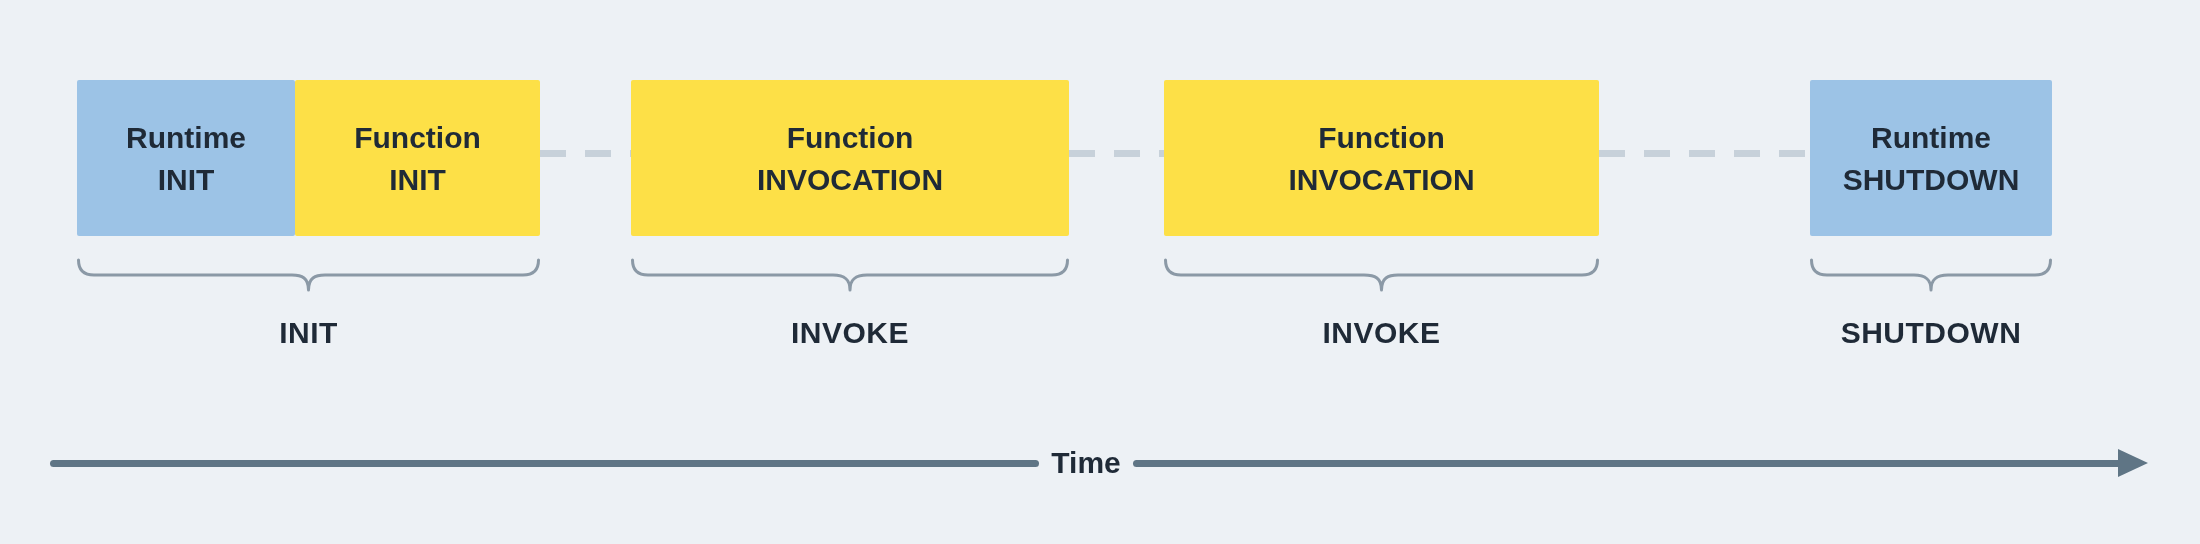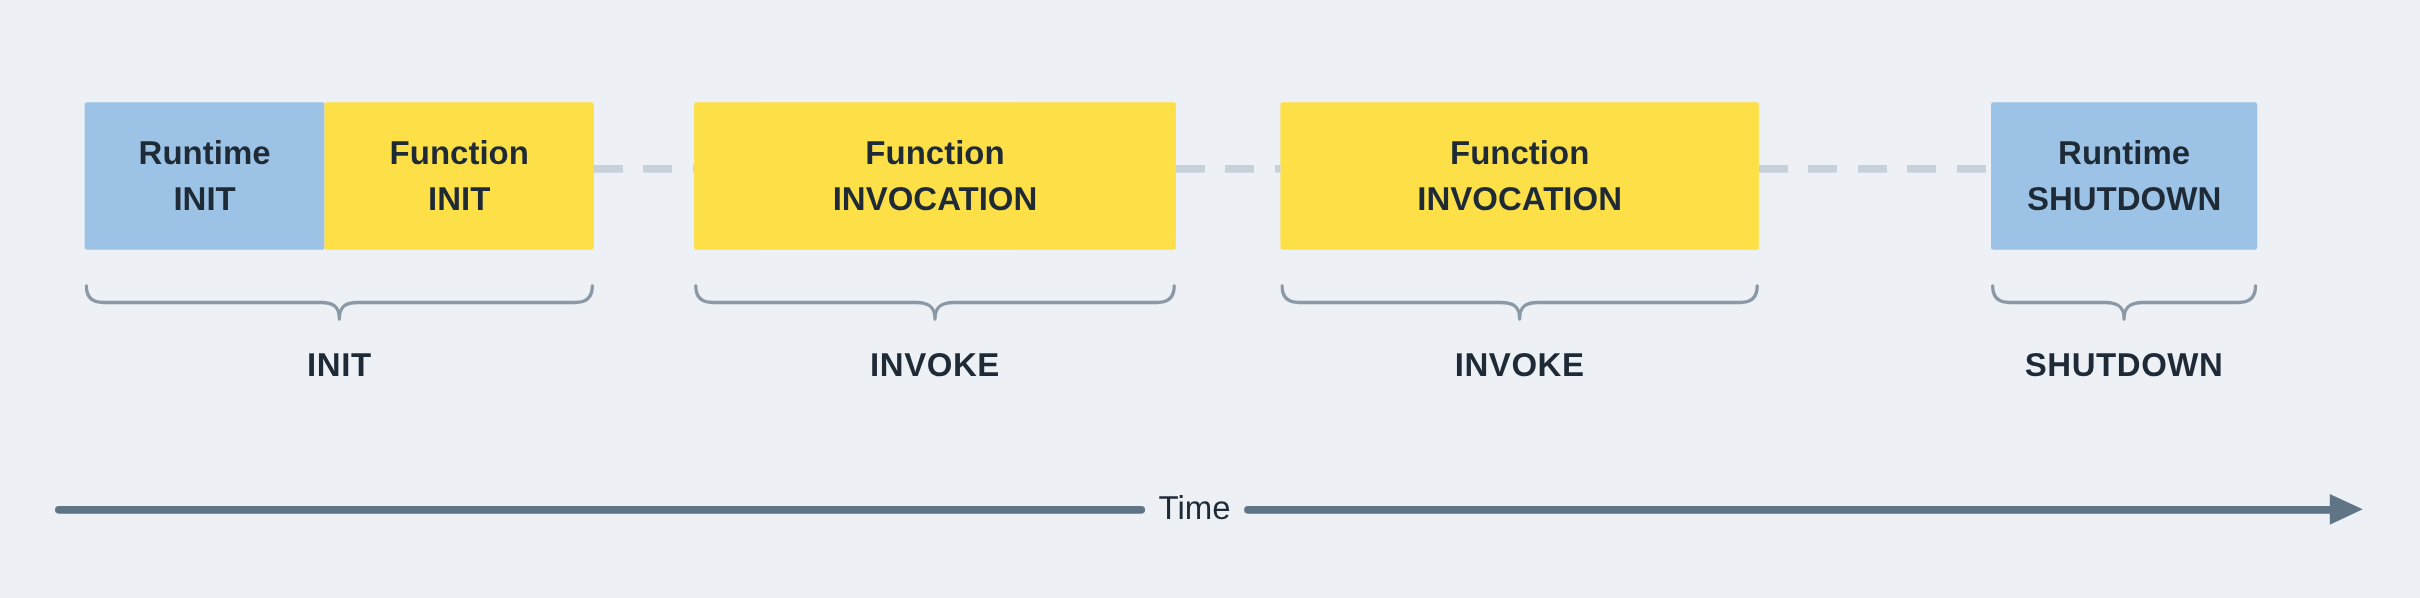--- a/index.html
+++ b/index.html
@@ -4,21 +4,21 @@
 <style>
   html,body{margin:0;padding:0;background:#edf1f5;}
   .canvas{
     position:relative;
     width:2200px;height:544px;
     background:#edf1f5;
     font-family:"Liberation Sans",sans-serif;
     overflow:hidden;
   }
   .box{
-    position:absolute;top:93px;height:134px;
+    position:absolute;top:80px;height:156px;
     display:flex;flex-direction:column;justify-content:center;align-items:center;
     gap:9px;border-radius:2px;
     color:#1f2a37;font-size:30px;font-weight:600;line-height:1.1;
   }
   .box.blue{background:#9cc3e6;}
   .box.yellow{background:#fde047;}
   .connector{
     position:absolute;top:150px;height:7px;
     background:repeating-linear-gradient(90deg,#c7d1da 0 26px,transparent 26px 45px);
   }
@@ -26,21 +26,21 @@
   .brace path{stroke:#8b99a6;stroke-width:3;fill:none;stroke-linecap:round;stroke-linejoin:round;}
   .phase-label{
     position:absolute;top:316px;text-align:center;
     font-size:30px;font-weight:700;color:#1f2a37;letter-spacing:.5px;
   }
   .time-axis{
     position:absolute;left:50px;right:52px;top:446px;height:34px;
     display:flex;align-items:center;
   }
   .axis-line{flex:1;height:7px;background:#5f7585;border-radius:4px;}
-  .axis-label{font-size:30px;font-weight:400;color:#1f2a37;margin:0 12px;white-space:nowrap;}
+  .axis-label{font-size:30px;font-weight:700;color:#1f2a37;margin:0 12px;white-space:nowrap;}
   .axis-arrow{
     width:0;height:0;flex:0 0 auto;
     border-left:30px solid #5f7585;
     border-top:14px solid transparent;
     border-bottom:14px solid transparent;
     margin-left:-4px;
   }
 </style>
 </head>
 <body>

